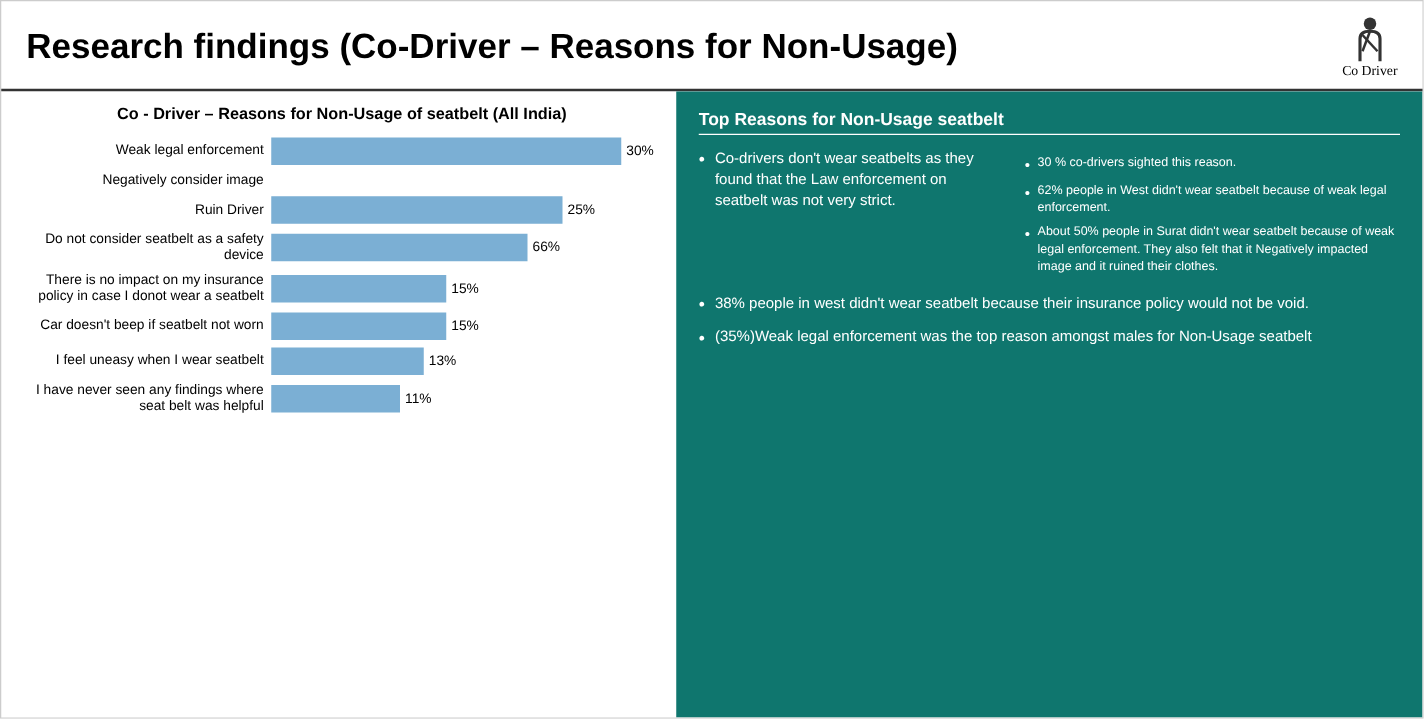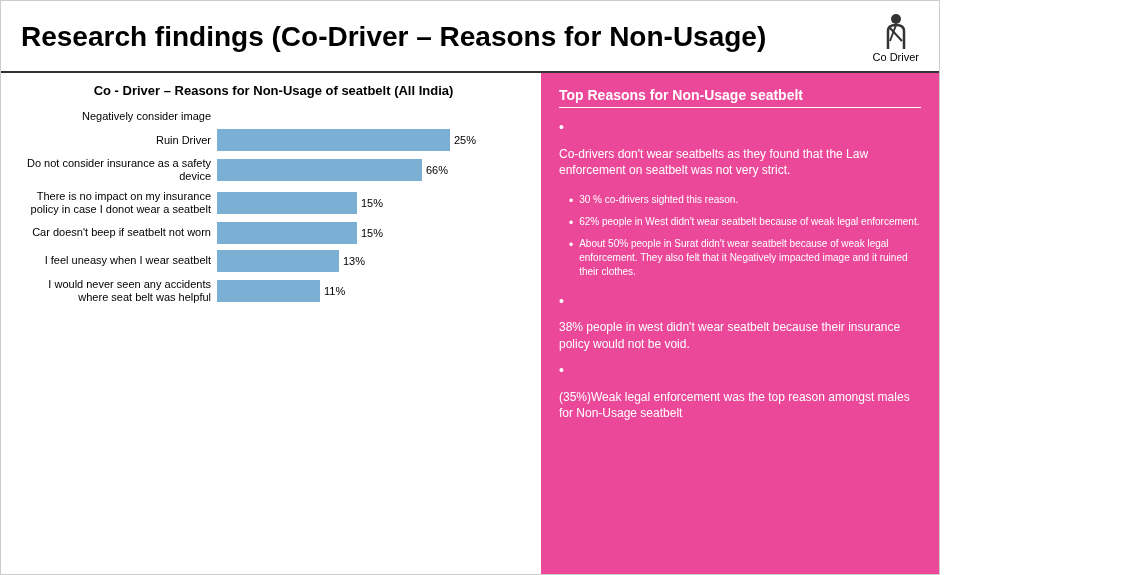--- a/index.html
+++ b/index.html
@@ -4,21 +4,21 @@
   <style>
     * { box-sizing: border-box; margin: 0; padding: 0; }
     body {
       font-family: Arial, sans-serif;
       background: #fff;
       width: 1139px;
       height: 575px;
       overflow: hidden;
     }
     .page {
-      width: 940px;
+      width: 1139px;
       height: 575px;
       display: flex;
       flex-direction: column;
       border: 1px solid #ccc;
     }
     .header {
       display: flex;
       align-items: center;
       justify-content: space-between;
       padding: 10px 20px 8px 20px;
@@ -28,20 +28,21 @@
       font-size: 28px;
       font-weight: bold;
       color: #000;
     }
     .header-icon {
       display: flex;
       flex-direction: column;
       align-items: center;
       font-size: 11px;
       color: #000;
+      font-family: Liberation Serif, serif;
     }
     .header-icon svg {
       width: 40px;
       height: 40px;
     }
     .content {
       display: flex;
       flex: 1;
       overflow: hidden;
     }
@@ -83,21 +84,21 @@
       background: #7bafd4;
       height: 22px;
       display: inline-block;
     }
     .bar-value {
       font-size: 11px;
       color: #000;
     }
     .right-panel {
       flex: 1;
-      background: #ec4899;
+      background: #0f766e;
       padding: 14px 18px;
       color: #fff;
     }
     .right-title {
       font-size: 14px;
       font-weight: bold;
       color: #fff;
       margin-bottom: 10px;
       border-bottom: 1px solid #fff;
       padding-bottom: 4px;
@@ -105,21 +106,20 @@
     .bullet-list {
       list-style: none;
       padding: 0;
     }
     .bullet-list > li {
       display: flex;
       gap: 8px;
       margin-bottom: 8px;
       font-size: 12px;
       line-height: 1.4;
-      flex-direction: column;
     }
     .bullet-list > li::before {
       content: "•";
       font-size: 14px;
       flex-shrink: 0;
       margin-top: 0px;
     }
     .sub-list {
       list-style: none;
       padding: 0;
@@ -155,32 +155,39 @@
         <line x1="20" y1="14" x2="14" y2="30" stroke="#333" stroke-width="2"></line>
       </svg>
       <span>Co Driver</span>
     </div>
   </div>
 
   <div class="content">
     <div class="left-panel">
       <div class="chart-title">Co - Driver – Reasons for Non-Usage of seatbelt (All India)</div>
       <div class="bar-chart" id="bar-chart-container">
+      <div class="bar-row">
+            <div class="bar-label">Weak legal enforcement</div>
+            <div class="bar-container">
+              <div class="bar" style="width: 280px;"></div>
+              <span class="bar-value">30%</span>
+            </div>
+          </div>
           <div class="bar-row">
             <div class="bar-label">Negatively consider image</div>
           </div>
           <div class="bar-row">
             <div class="bar-label">Ruin Driver</div>
             <div class="bar-container">
               <div class="bar" style="width: 233px;"></div>
               <span class="bar-value">25%</span>
             </div>
           </div>
           <div class="bar-row">
-            <div class="bar-label">Do not consider insurance as a safety device</div>
+            <div class="bar-label">Do not consider seatbelt as a safety device</div>
             <div class="bar-container">
               <div class="bar" style="width: 205px;"></div>
               <span class="bar-value">66%</span>
             </div>
           </div>
           <div class="bar-row">
             <div class="bar-label">There is no impact on my insurance policy in case I donot wear a seatbelt</div>
             <div class="bar-container">
               <div class="bar" style="width: 140px;"></div>
               <span class="bar-value">15%</span>
@@ -194,21 +201,21 @@
             </div>
           </div>
           <div class="bar-row">
             <div class="bar-label">I feel uneasy when I wear seatbelt</div>
             <div class="bar-container">
               <div class="bar" style="width: 122px;"></div>
               <span class="bar-value">13%</span>
             </div>
           </div>
           <div class="bar-row">
-            <div class="bar-label">I would never seen any accidents where seat belt was helpful</div>
+            <div class="bar-label">I have never seen any findings where seat belt was helpful</div>
             <div class="bar-container">
               <div class="bar" style="width: 103px;"></div>
               <span class="bar-value">11%</span>
             </div>
           </div>
         </div>
     </div>
 
     <div class="right-panel">
       <div class="right-title">Top Reasons for Non-Usage seatbelt</div>

